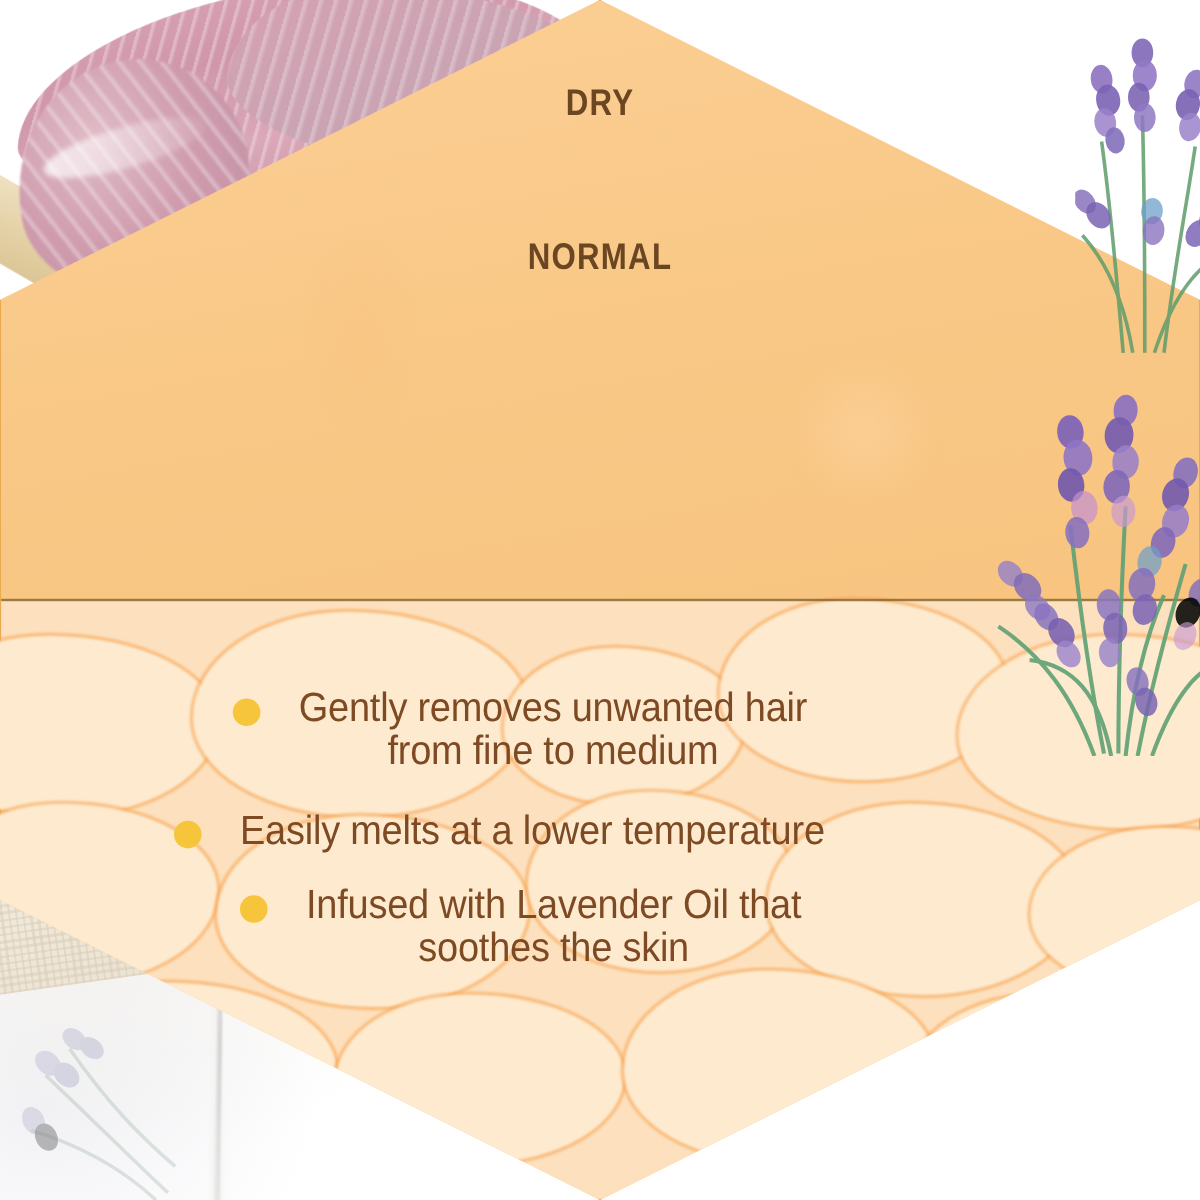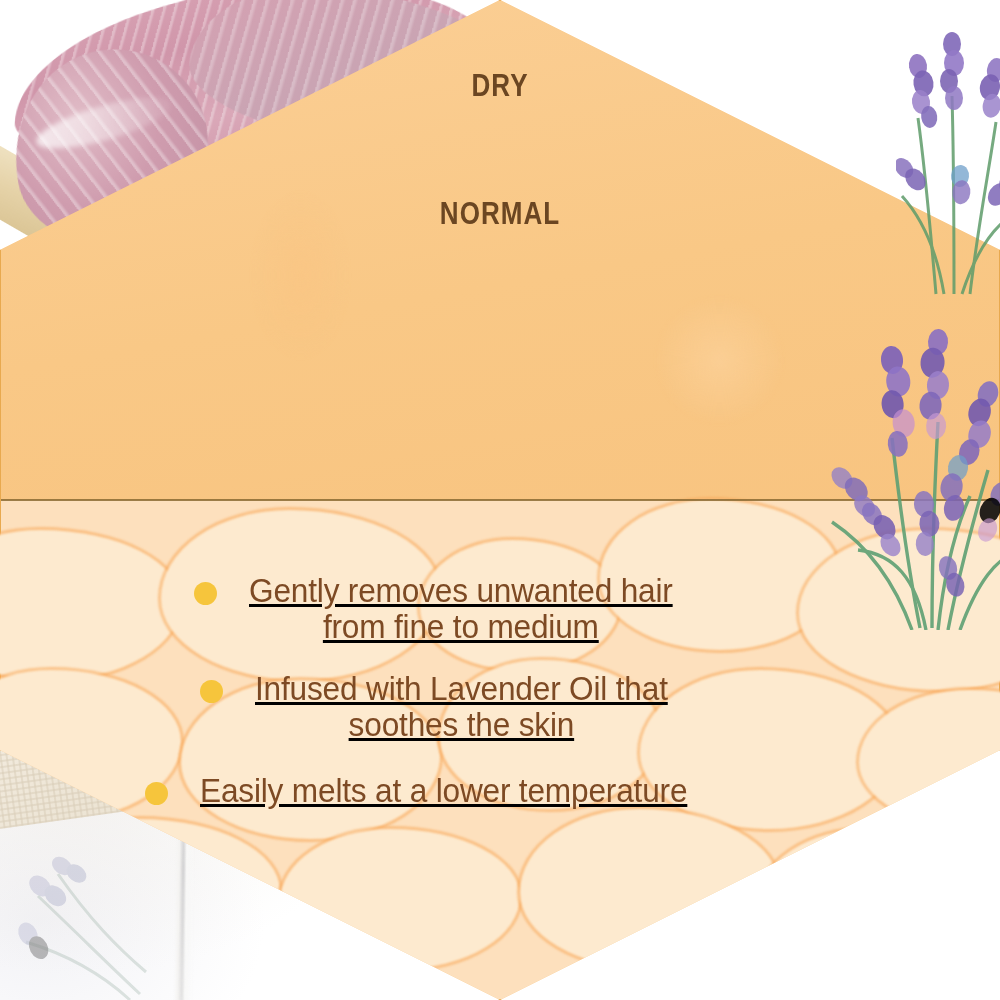--- a/index.html
+++ b/index.html
@@ -310,21 +310,20 @@
     position: absolute; left: 8px; top: 0px; width: 90px; height: 54px;
     background: radial-gradient(ellipse at 50% 50%, rgba(170,130,180,0.55) 0%, rgba(190,160,200,0) 72%);
     filter: blur(1.6px);
   }
 
   
   #bullets {
     position: absolute;
     left: 0; top: 572px;
     width: 892px;
-    text-decoration: underline;
   }
   .bullet-row {
     display: flex;
     align-items: flex-start;
     justify-content: center;
     margin-bottom: 18px;
   }
   .bullet-dot {
     flex: 0 0 auto;
     width: 23px; height: 23px;
@@ -572,27 +571,27 @@
   </svg>
 
   <div id="bullets">
 
     <div class="bullet-row row-1">
       <span class="bullet-dot"></span>
       <span class="bullet-text">Gently removes unwanted hair
 from fine to medium</span>
     </div>
 
+    <div class="bullet-row row-3">
+      <span class="bullet-dot"></span>
+      <span class="bullet-text">Easily melts at a lower temperature</span>
+    </div>
+
     <div class="bullet-row row-2">
       <span class="bullet-dot"></span>
       <span class="bullet-text">Infused with Lavender Oil that
 soothes the skin</span>
     </div>
 
-    <div class="bullet-row row-3">
-      <span class="bullet-dot"></span>
-      <span class="bullet-text">Easily melts at a lower temperature</span>
-    </div>
-
 
   </div>
 
 </div>
 
 </body></html>

